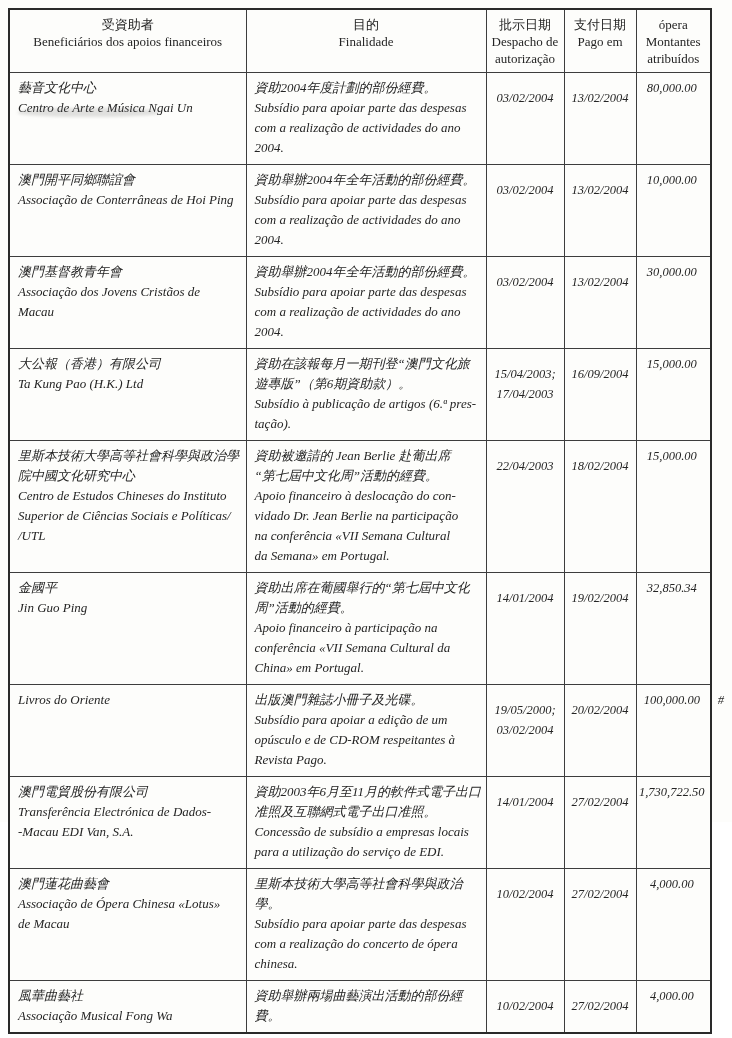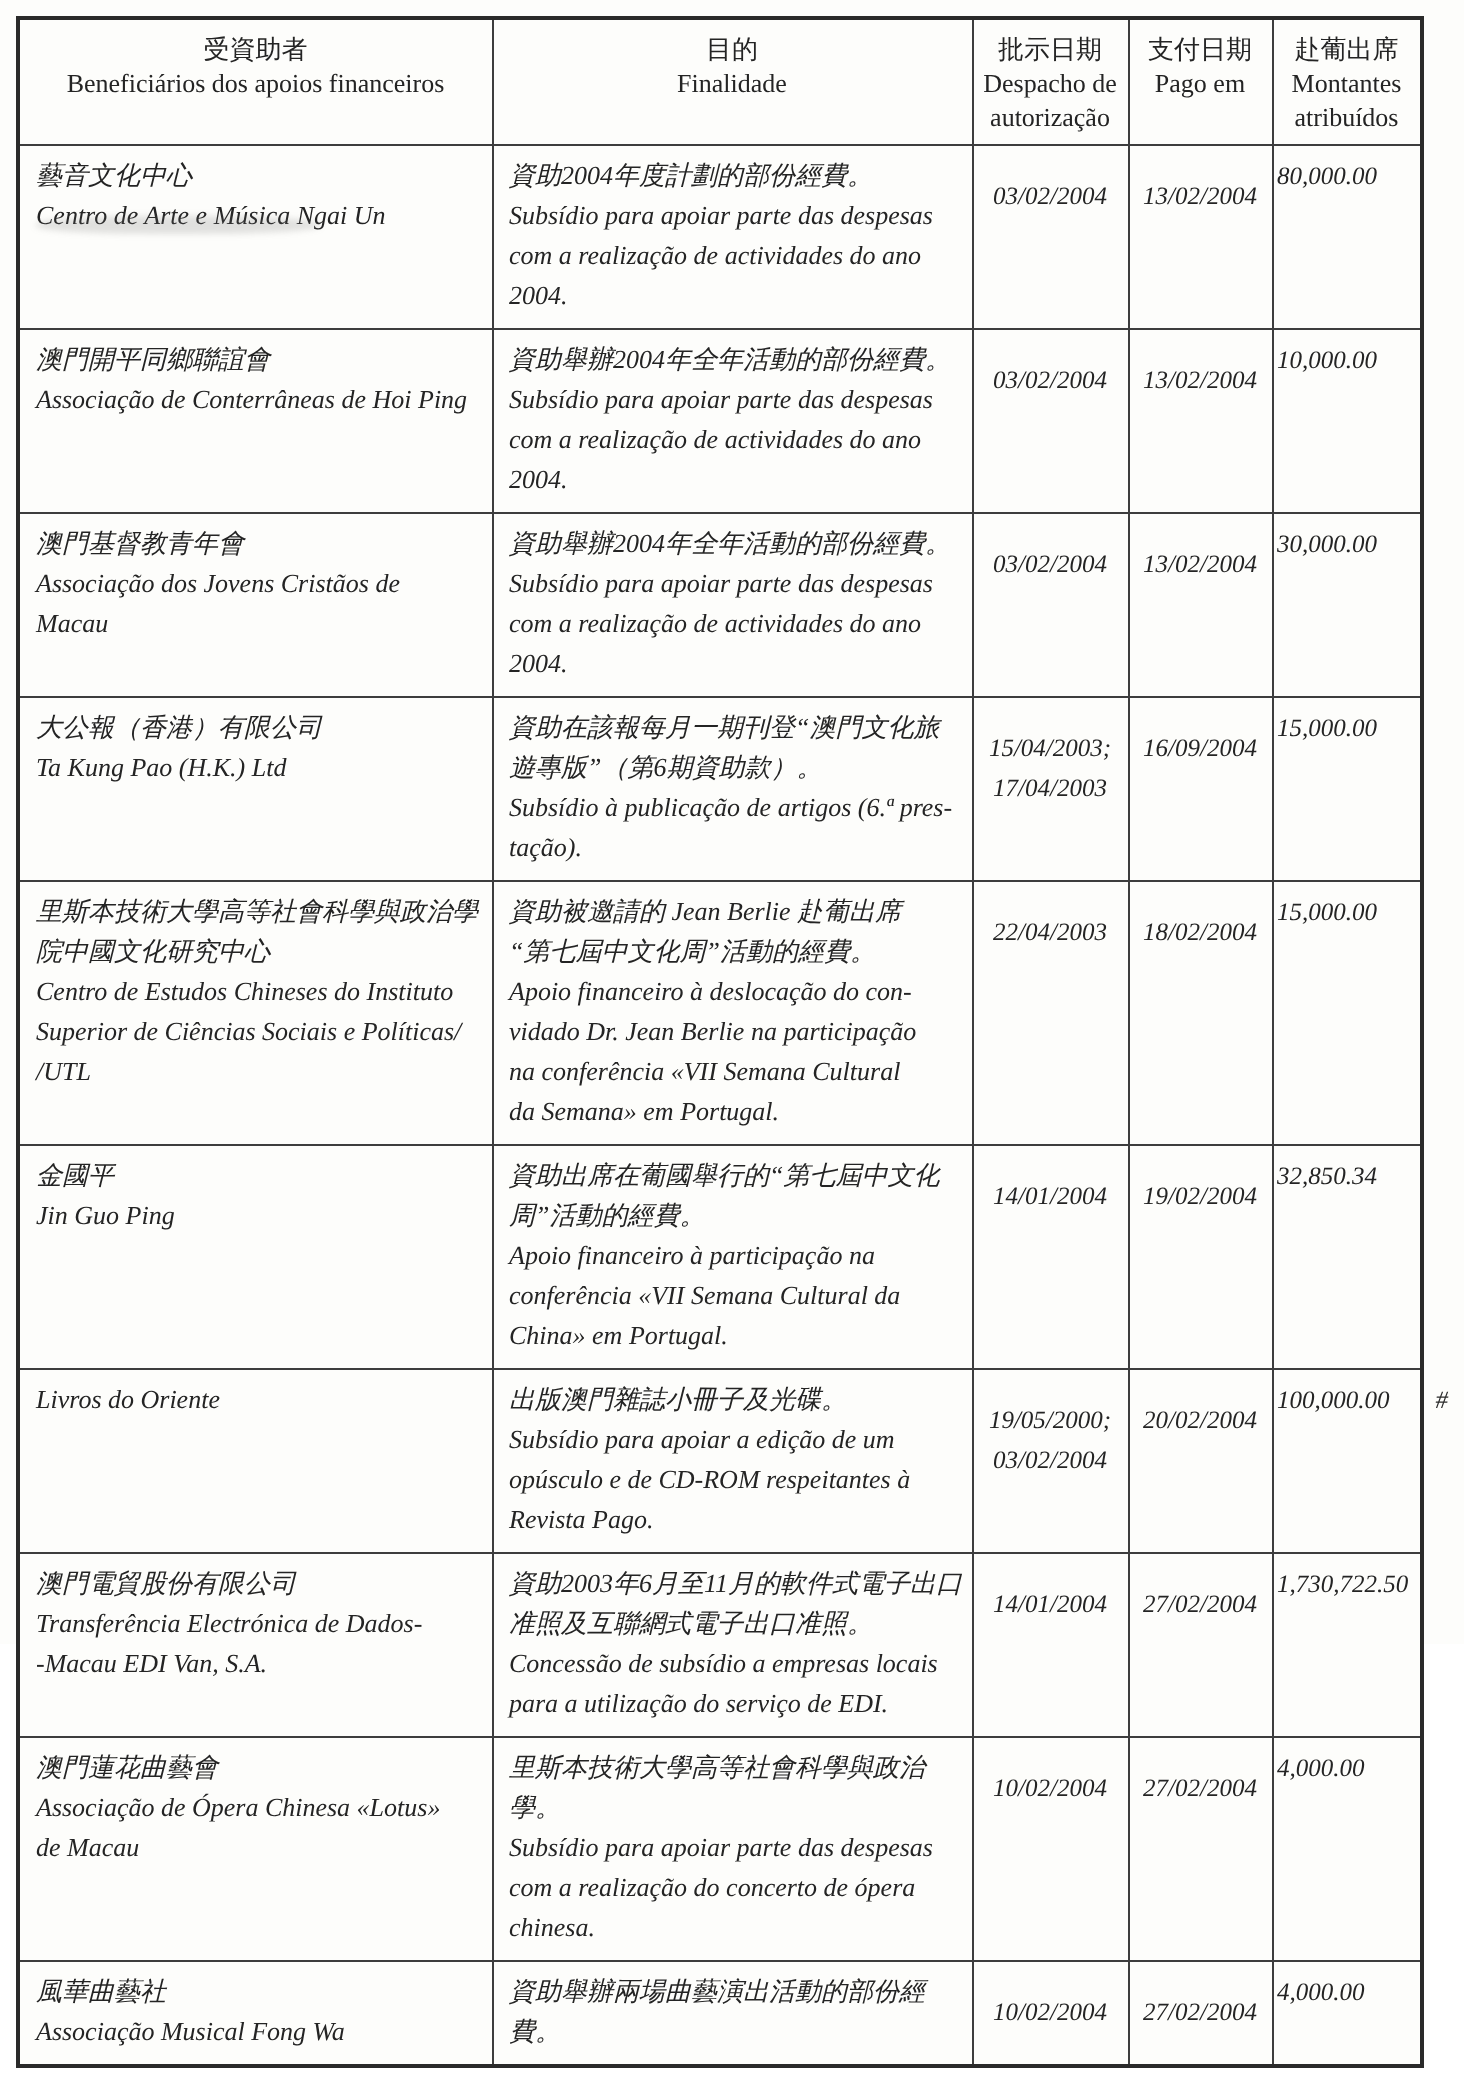--- a/index.html
+++ b/index.html
@@ -48,21 +48,21 @@
     padding: 5px 4px 6px 8px;
     font-style: italic;
   }
   td.cell-date {
     text-align: center;
     padding: 15px 2px 6px 2px;
     font-size: 12.5px;
     margin-top: 27px;
   }
   td.cell-amount {
-    text-align: left;
+    text-align: center;
     padding: 5px 5px 6px 2px;
     font-size: 12.5px;
     position: relative;
   }
   .note-mark {
     position: absolute;
     right: -14px;
     top: 5px;
     font-size: 12.5px;
     color: #2a2a2a;
@@ -102,21 +102,21 @@
         </th>
         <th>
           <div>批示日期</div>
           <div>Despacho de autorização</div>
         </th>
         <th>
           <div>支付日期</div>
           <div>Pago em</div>
         </th>
         <th>
-          <div>赴葡出席</div>
+          <div>ópera</div>
           <div>Montantes atribuídos</div>
         </th>
       </tr>
     </thead>
     <tbody>
         <tr>
           <td class="cell-beneficiary">
             <div>藝音文化中心</div>
             <div>Centro de Arte e Música Ngai Un</div>
           </td>

